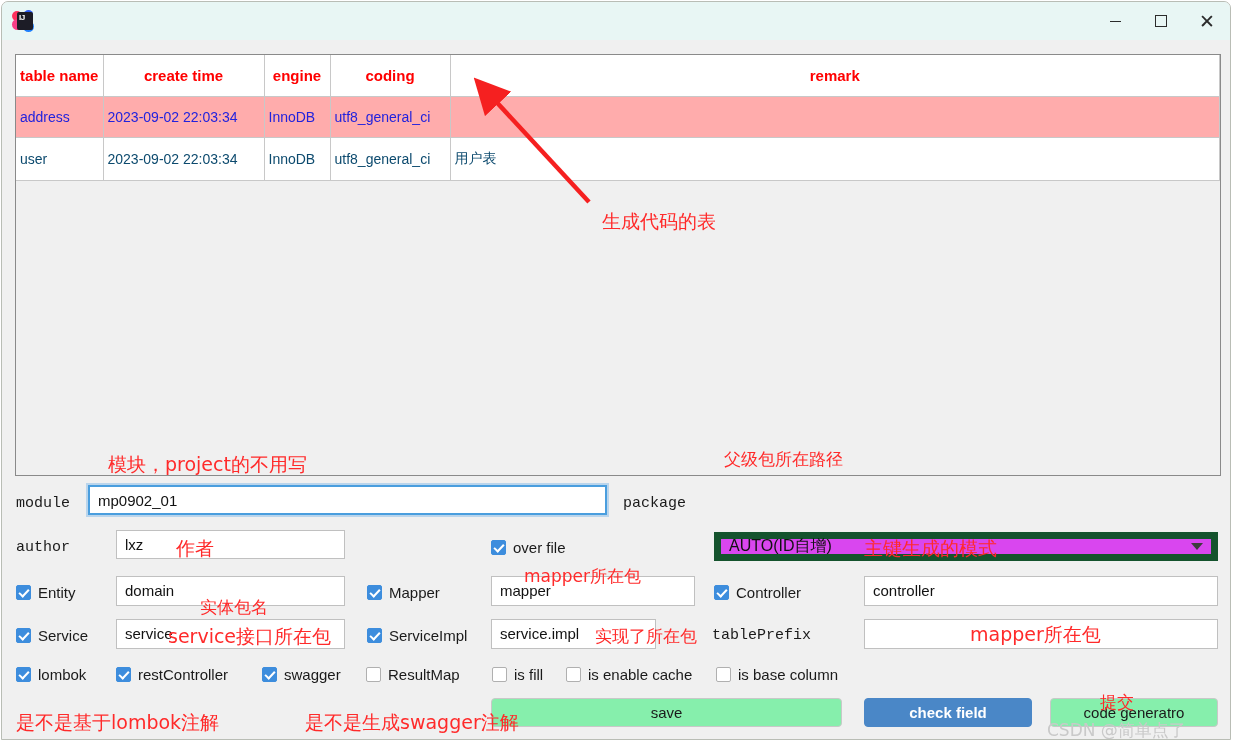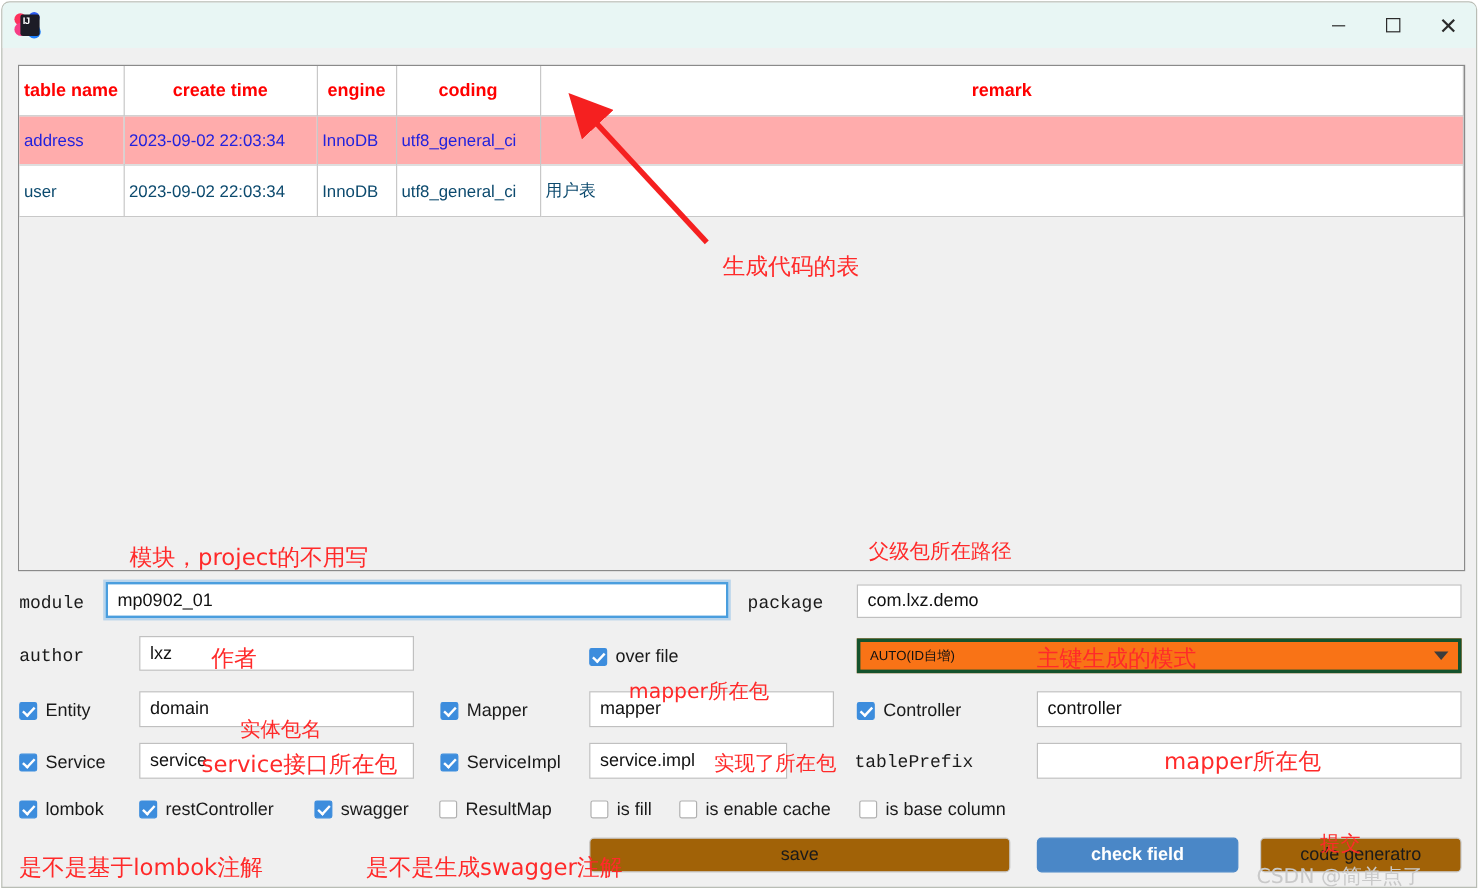--- a/index.html
+++ b/index.html
@@ -89,22 +89,22 @@
     background:#ffffff;border:1px solid #c0c0c0;
     font-size:15px;color:#111;
     padding:0 8px;outline:none;
     font-family:"Liberation Sans",sans-serif;
   }
   .inp.focused{
     border:2px solid #4a9ede;
     box-shadow:0 0 0 2px rgba(120,180,230,.45);
   }
   .combo{
-    position:absolute;box-sizing:border-box;background:#f97316;border:3px solid #14532d;
-    font-size:11px;color:#111;display:flex;align-items:center;padding:0 8px;
+    position:absolute;box-sizing:border-box;background:#d946ef;border:7px solid #14532d;
+    font-size:16px;color:#111;display:flex;align-items:center;padding:0 8px;
   }
   .combo .arrow{
     margin-left:auto;width:0;height:0;
     border-left:6px solid transparent;border-right:6px solid transparent;
     border-top:7px solid #3c3c3c;
   }
   .cb{
     position:absolute;display:flex;align-items:center;gap:7px;
     font-size:15px;color:#1a1a1a;white-space:nowrap;
   }
@@ -115,21 +115,21 @@
   .box.on{background:#3d8ddd;border-color:#3d8ddd;}
   .box.on::after{
     content:"";position:absolute;left:4px;top:1px;width:4px;height:8px;
     border:solid #fff;border-width:0 2px 2px 0;transform:rotate(43deg);
   }
   .btn{
     position:absolute;box-sizing:border-box;
     display:flex;align-items:center;justify-content:center;
     font-size:15px;border-radius:4px;
   }
-  .btn.light{background:#a16207;border:1px solid #c8c8c8;color:#1a1a1a;}
+  .btn.light{background:#86efac;border:1px solid #c8c8c8;color:#1a1a1a;}
   .btn.primary{background:#4a87c7;border:1px solid #4a87c7;color:#ffffff;font-weight:bold;}
 
   
   .anno{
     position:absolute;color:#ff2a2a;font-size:17px;white-space:nowrap;
     font-family:"DejaVu Sans","Liberation Sans",sans-serif;
     pointer-events:none;
   }
   .anno.big{font-size:19px;}
   .arrow-svg{position:absolute;left:0;top:0;pointer-events:none;}
@@ -195,21 +195,20 @@
         </tbody>
       </table>
       <div class="body-fill"></div>
     </div>
 
     <div class="form">
 
       <div class="lbl" style="left:14px;top:13px;">module</div>
       <div class="inp focused" style="left:86px;top:3px;width:519px;height:30px;line-height:28px;">mp0902_01</div>
       <div class="lbl" style="left:621px;top:13px;">package</div>
-      <div class="inp" style="left:712px;top:5px;width:504px;height:28px;line-height:26px;">com.lxz.demo</div>
 
       <div class="lbl" style="left:14px;top:57px;">author</div>
       <div class="inp" style="left:114px;top:48px;width:229px;height:29px;line-height:27px;">lxz</div>
       <div class="cb" style="left:489px;top:57px;">
         <span class="box on"></span>
         <span>over file</span>
       </div>
       <div class="combo" style="left:712px;top:50px;width:504px;height:29px;">
         <span>AUTO(ID自增)</span>
         <span class="arrow"></span>

